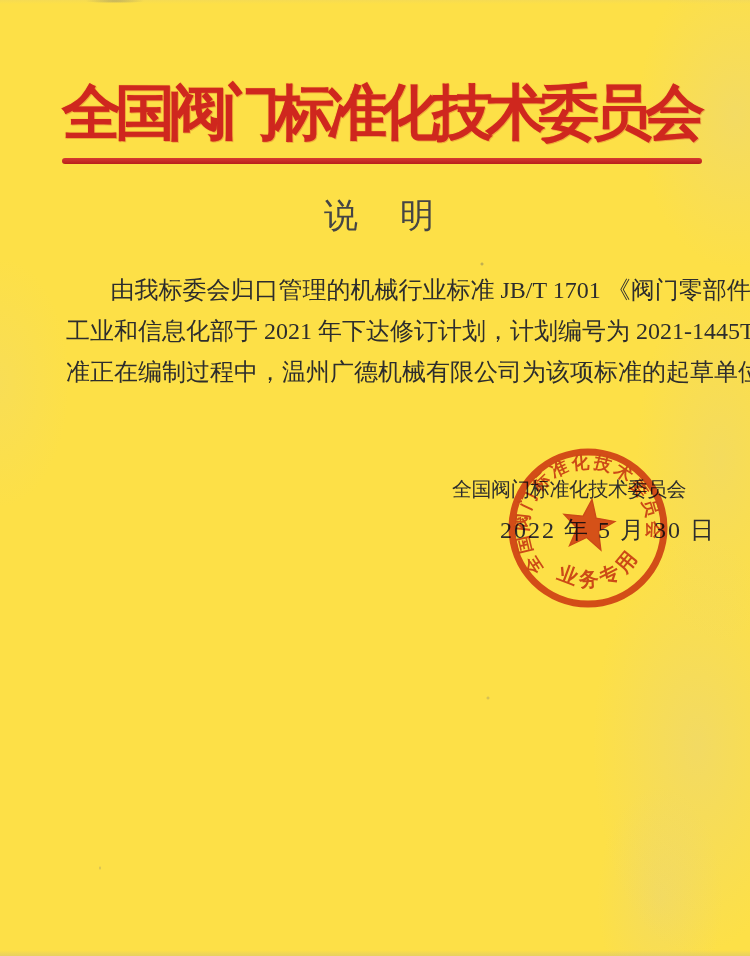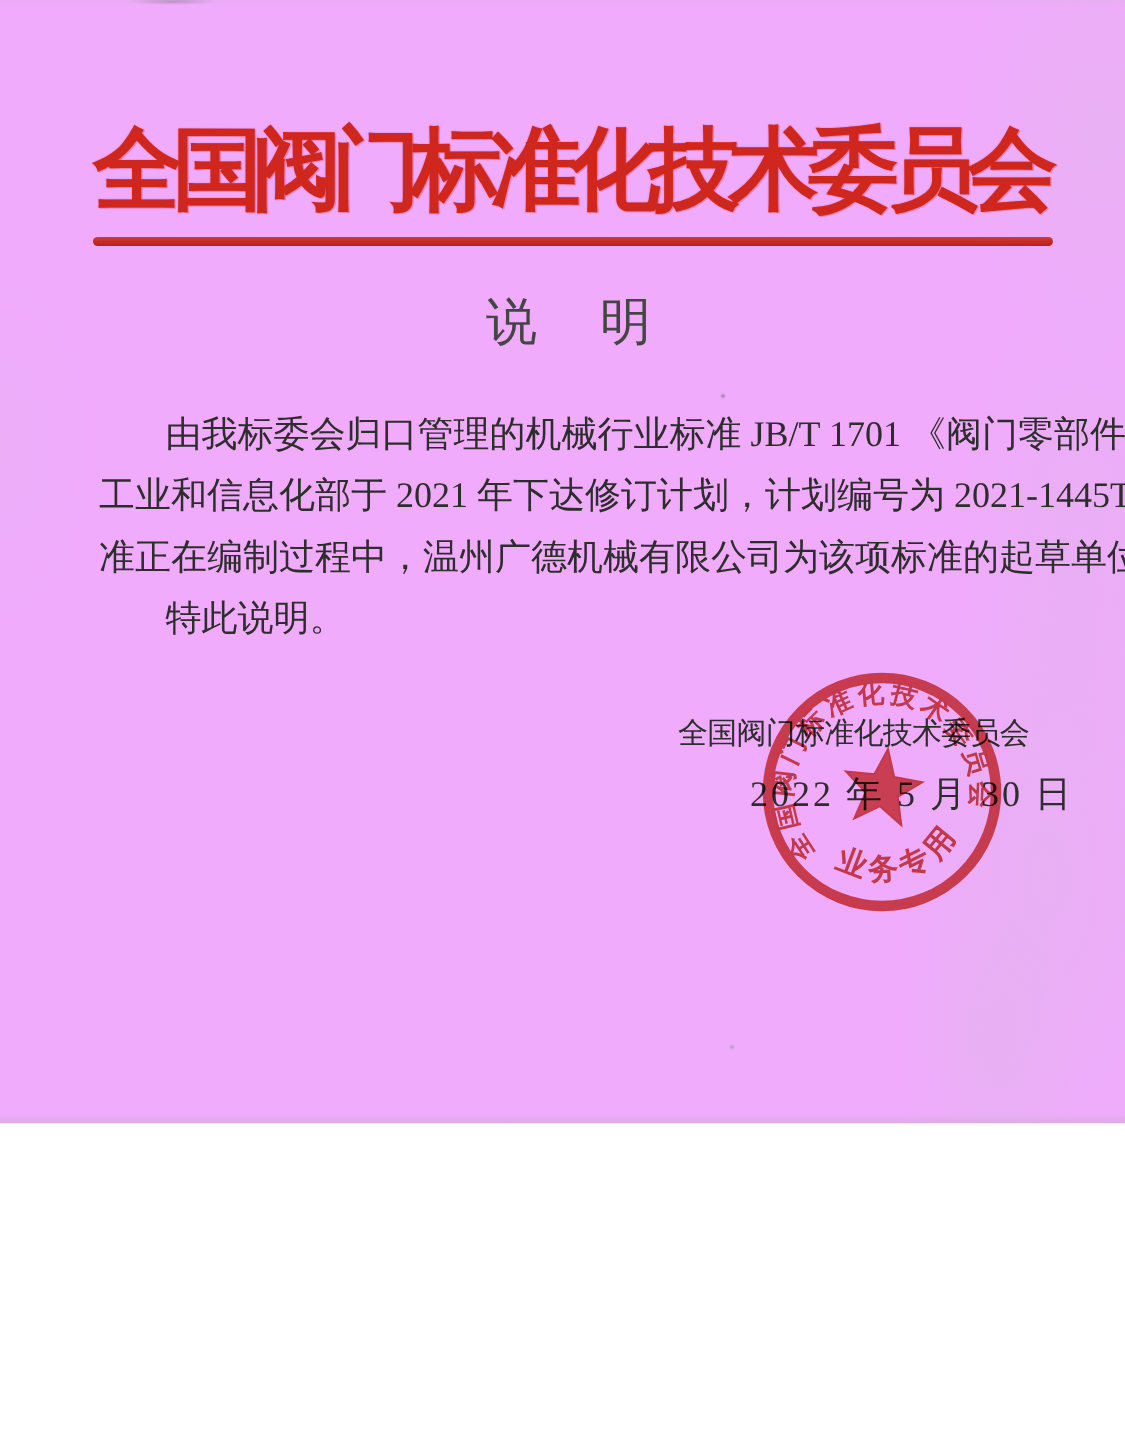--- a/index.html
+++ b/index.html
@@ -1,18 +1,18 @@
 <!DOCTYPE html>
 <html><head>
 <meta charset="utf-8">
 <style>
   html,body{margin:0;padding:0;background:#ffffff;}
   .page{
-    position:relative;width:750px;height:749px;overflow:hidden;
-    background:#f0abfc;
+    position:relative;width:750px;height:956px;overflow:hidden;
+    background:#fde047;
     font-family:"Liberation Serif","DejaVu Serif",serif;
   }
   
   .texture{
     position:absolute;inset:0;pointer-events:none;
     background:
       radial-gradient(3px 3px at 482px 264px, rgba(90,90,95,.55), transparent 70%),
       radial-gradient(3px 3px at 488px 698px, rgba(110,110,115,.4), transparent 70%),
       radial-gradient(2px 3px at 100px 868px, rgba(110,110,115,.4), transparent 70%),
       radial-gradient(40px 3px at 115px 1px, rgba(110,110,115,.4), transparent 75%),
@@ -72,21 +72,20 @@
   <div class="letter-title">全国阀门标准化技术委员会</div>
 
   <div class="letter-rule"></div>
 
   <div class="doc-heading">说　明</div>
 
   <div class="doc-body">
     <div class="bline indent">由我标委会归口管理的机械行业标准 JB/T 1701 《阀门零部件 阀杆螺母》，</div>
     <div class="bline">工业和信息化部于 2021 年下达修订计划，计划编号为 2021-1445T-JB。现标</div>
     <div class="bline">准正在编制过程中，温州广德机械有限公司为该项标准的起草单位之一。</div>
-    <div class="bline indent">特此说明。</div>
   </div>
 
   <div class="signature">全国阀门标准化技术委员会</div>
 
   <div class="dateline">2022 年 5 月 30 日</div>
 
   <svg class="seal" viewBox="-100 -100 200 200" xmlns="http://www.w3.org/2000/svg">
     <circle cx="0" cy="0" r="76" fill="none" stroke="#cf4138" stroke-width="7"></circle>
     <g transform="rotate(-15)">
       <path id="sealArcTop" d="M -51.96,30 A 60,60 0 1 1 51.96,30" fill="none"></path>

